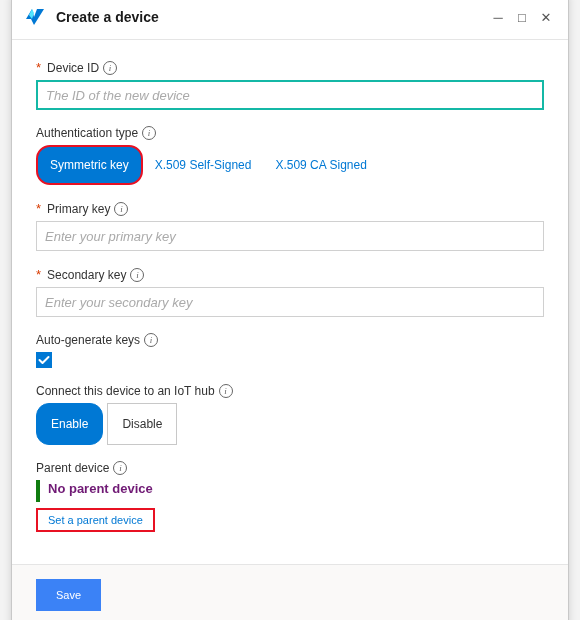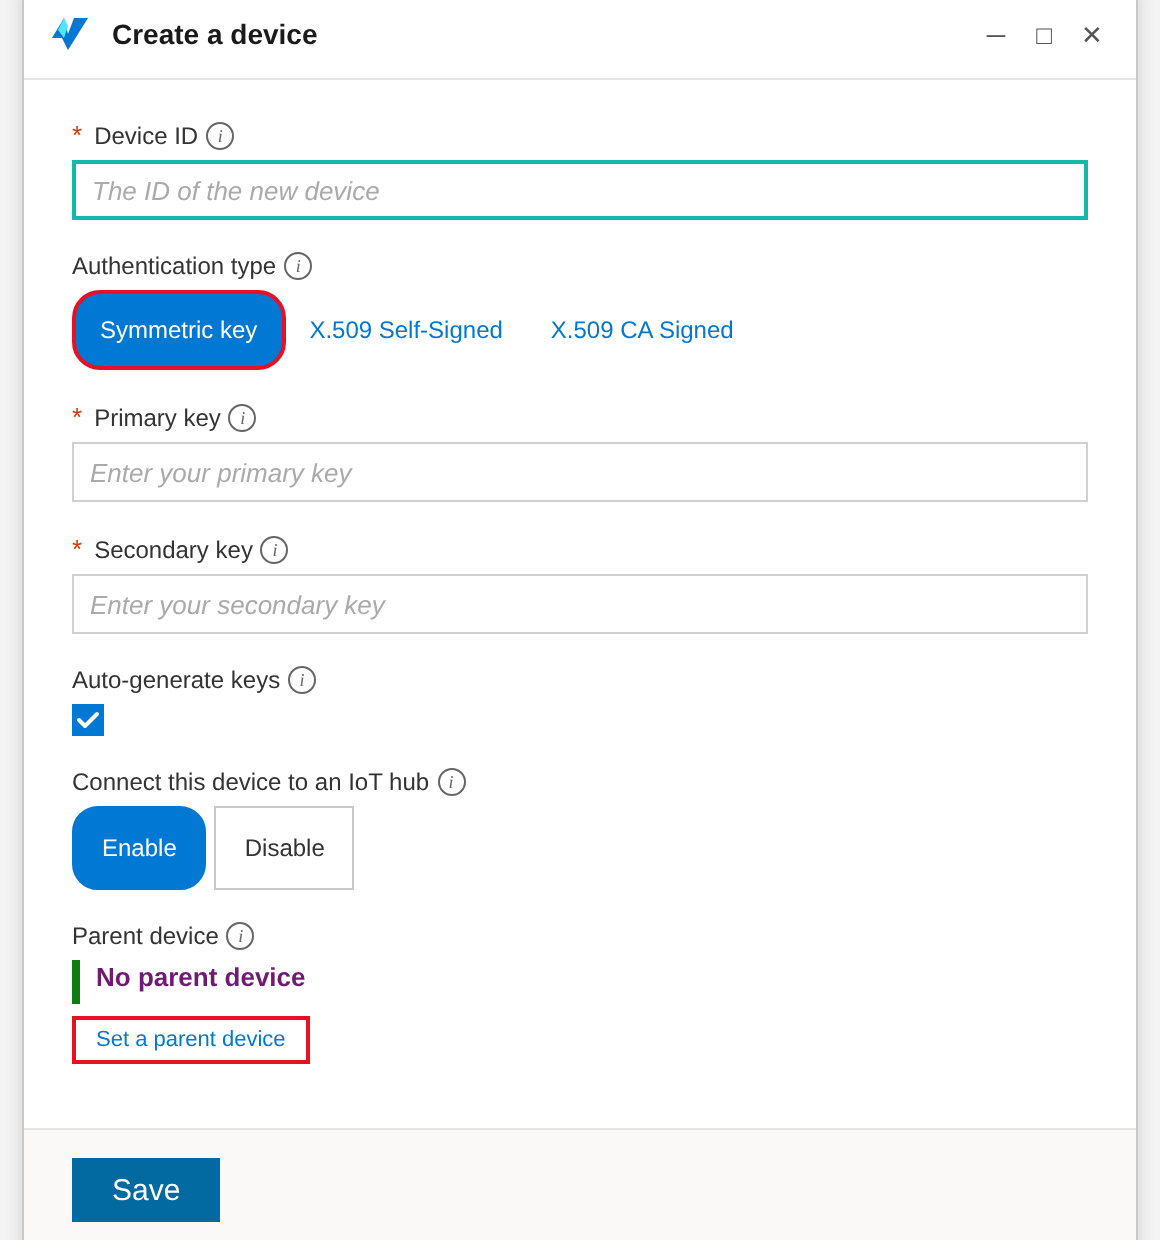--- a/index.html
+++ b/index.html
@@ -216,24 +216,24 @@
       margin-bottom: 6px;
     }
     .footer {
       border-top: 1px solid #e5e5e5;
       padding: 14px 24px;
       background: #faf9f8;
     }
     .save-btn {
       height: 32px;
       padding: 0 20px;
-      background: #0369a1;
+      background: #3b82f6;
       color: #fff;
       border: none;
-      font-size: 15px;
+      font-size: 11px;
       cursor: pointer;
       font-weight: 500;
     }
   </style>
 </head>
 <body>
 
 <div class="window">
 
   <div class="title-bar">

